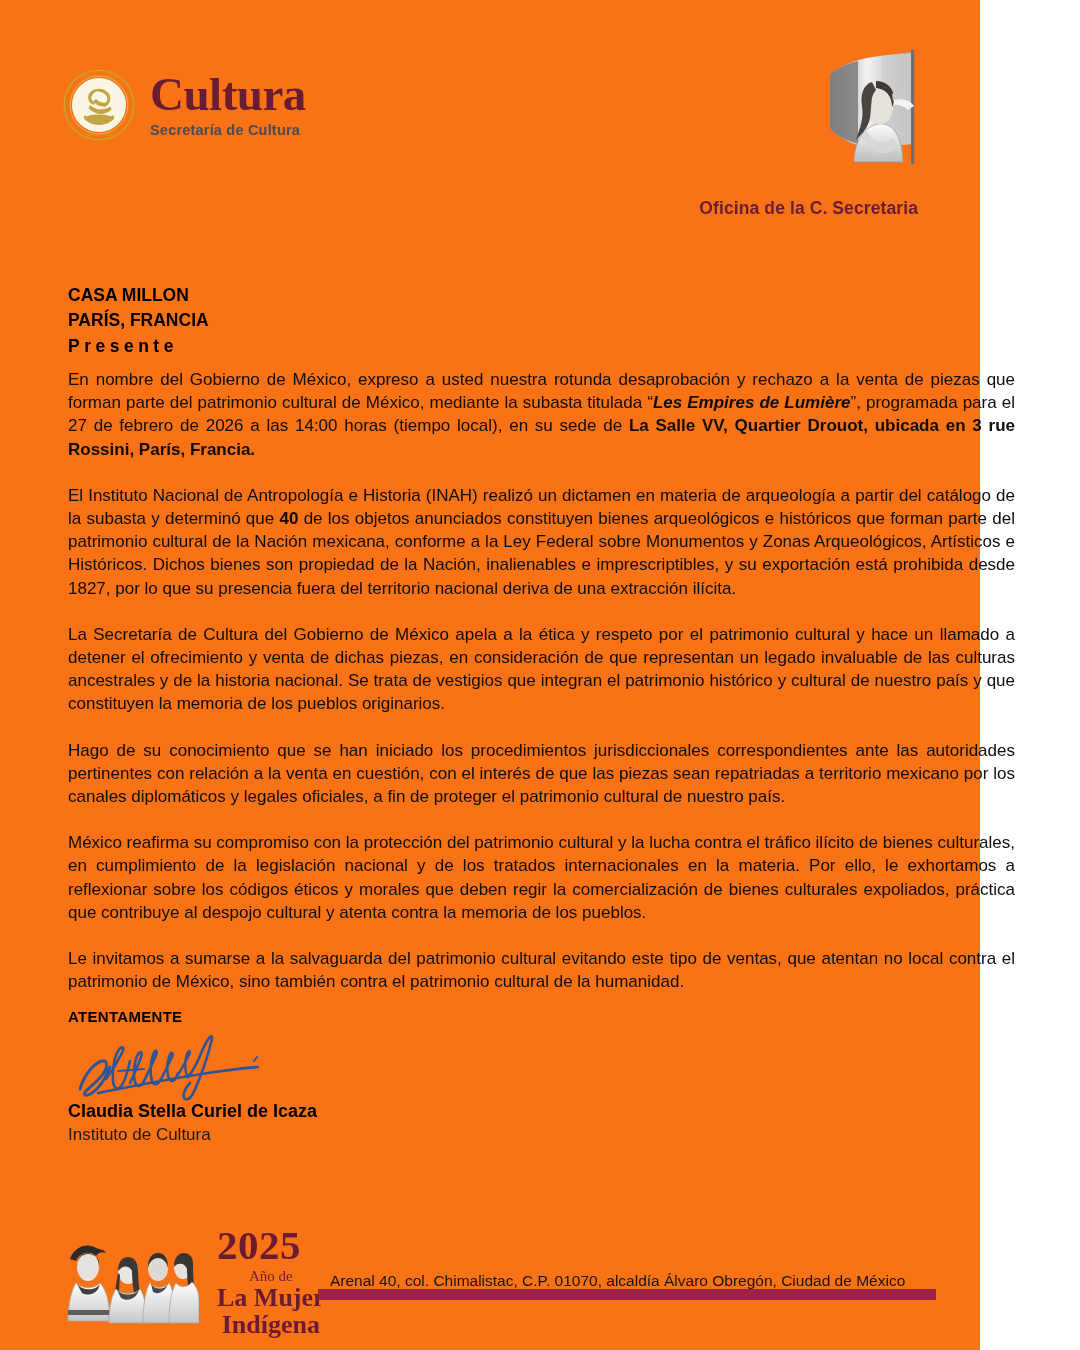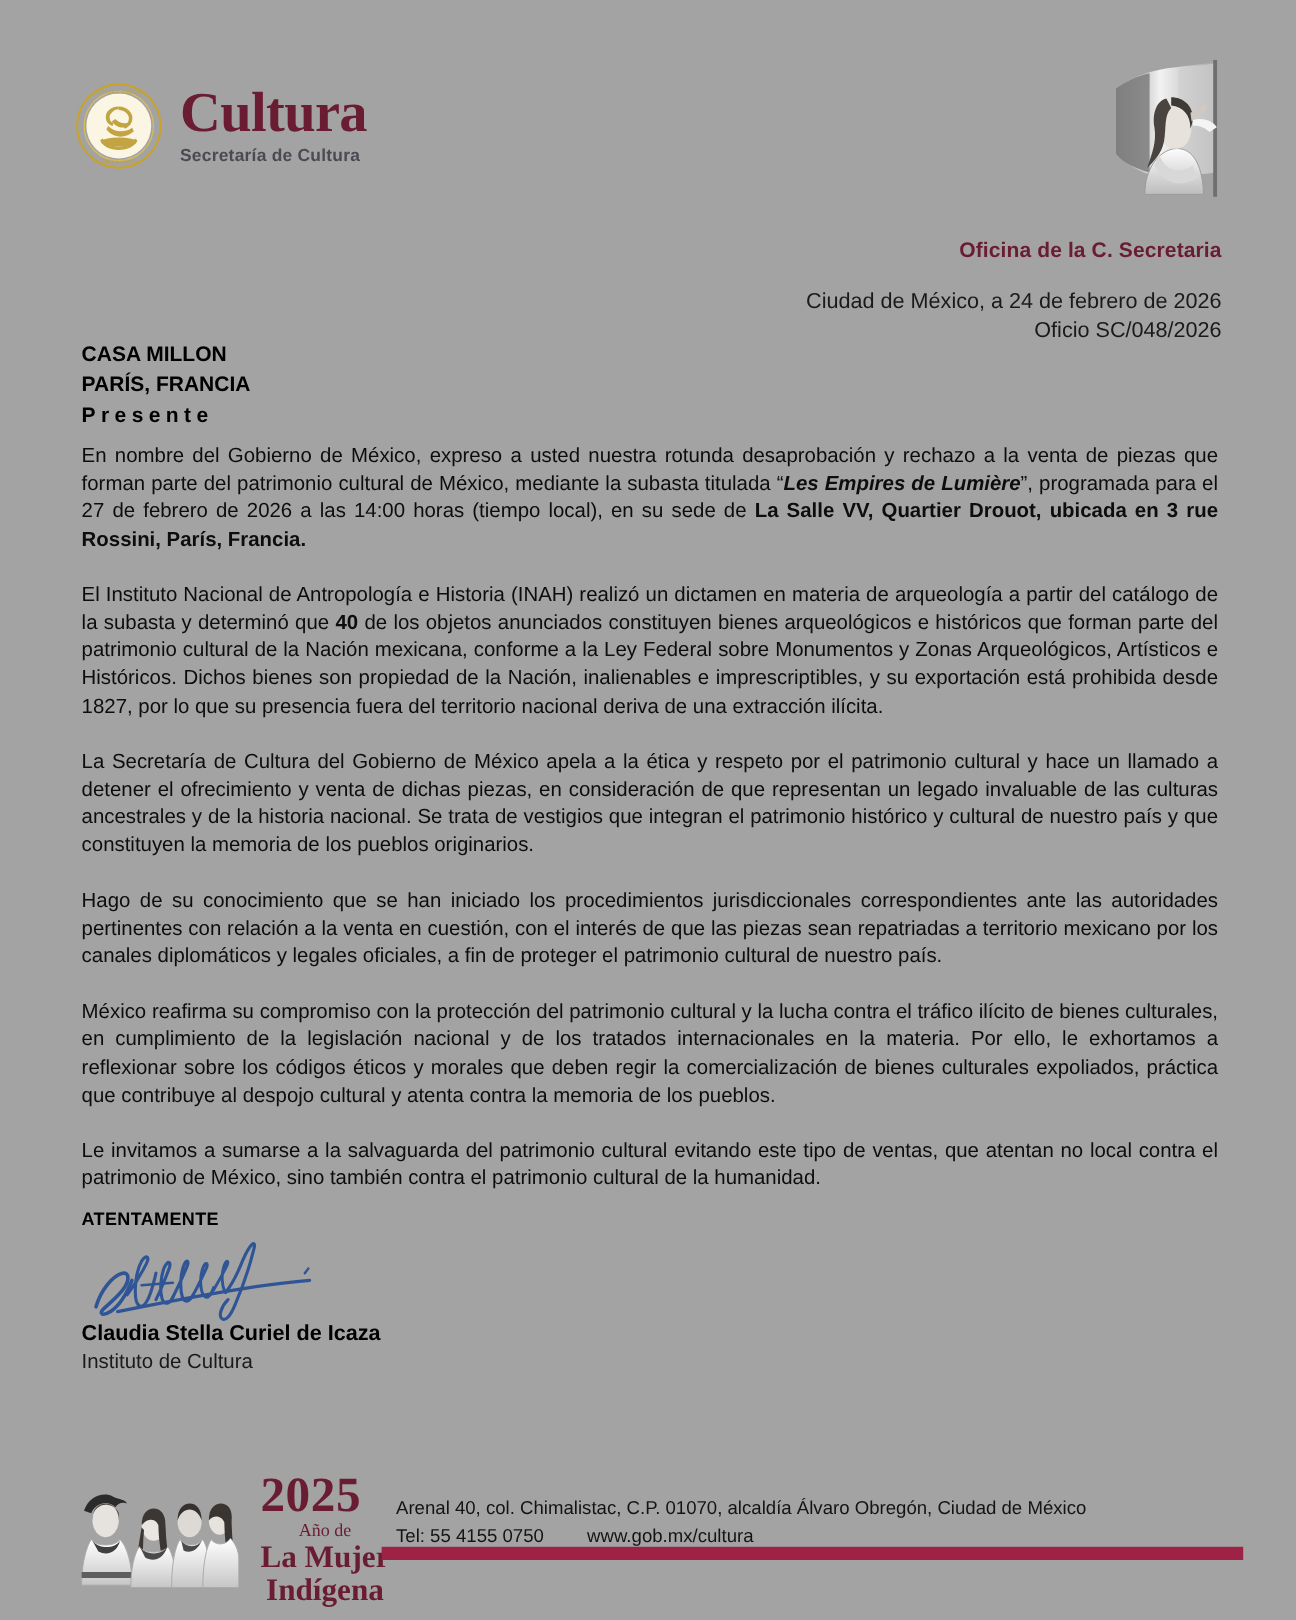--- a/index.html
+++ b/index.html
@@ -11,23 +11,23 @@
     width: 1080px;
     height: 1350px;
     font-family: "Liberation Sans", sans-serif;
     color: #000000;
     position: relative;
     overflow: hidden;
   }
 
   .page {
     position: relative;
-    width: 1080px;
+    width: 980px;
     height: 1350px;
-    background: #a3a3a3;
+    background: #f97316;
   }
 
   
   .header {
     position: absolute;
     top: 0; left: 0; right: 0;
     height: 185px;
   }
 
   .brand {
@@ -271,24 +271,20 @@
       <path d="M58 80 C62 94 74 98 86 90 L90 100 C76 110 60 104 54 90 Z" fill="#d8d8d8"></path>
       <path d="M66 38 C60 40 56 48 57 58 C58 70 64 76 72 76 C80 76 85 68 85 57 C85 46 78 37 70 37 Z" fill="#e8e2dc"></path>
       <path d="M64 34 C56 36 52 46 54 58 C56 70 52 80 48 92 C54 86 60 80 62 70 C64 58 62 48 68 42 Z" fill="#4a4440"></path>
       <path d="M68 33 C78 33 86 40 86 50 C86 54 85 57 84 59 C84 48 78 41 68 40 Z" fill="#3e3a36"></path>
       <path d="M84 46 C88 44 92 42 96 38 L98 42 C94 47 89 51 85 53 Z" fill="#cfc9c3"></path>
       <path d="M86 52 C94 50 102 52 106 58 L100 62 C96 58 90 56 86 57 Z" fill="#f4f4f4"></path>
     </svg>
   </div>
 
   <div class="office-line">Oficina de la C. Secretaria</div>
-  <div class="date-block">
-    <div>Ciudad de México, a 24 de febrero de 2026</div>
-    <div>Oficio SC/048/2026</div>
-  </div>
 
   <div class="addressee">
     <div>CASA MILLON</div>
     <div>PARÍS, FRANCIA</div>
     <div class="presente">Presente</div>
   </div>
 
   <div class="body-copy">
     <p><span>En nombre del Gobierno de México, expreso a usted nuestra rotunda desaprobación y rechazo a la venta de piezas que forman parte del patrimonio cultural de México, mediante la subasta titulada “</span><i>Les Empires de Lumière</i><span>”, programada para el 27 de febrero de 2026 a las 14:00 horas (tiempo local), en su sede de </span><b>La Salle VV, Quartier Drouot, ubicada en 3 rue Rossini, París, Francia.</b></p>
 
@@ -362,22 +358,18 @@
       <div class="year-lockup">
         <span class="yr">2025</span>
         <span class="anode">Año de</span>
         <span class="l1">La Mujer</span>
         <span class="l2">Indígena</span>
       </div>
     </div>
 
     <div class="footer-addr">
       <div>Arenal 40, col. Chimalistac, C.P. 01070, alcaldía Álvaro Obregón, Ciudad de México</div>
-      <div class="tel-row">
-        <span>Tel: 55 4155 0750</span>
-        <span>www.gob.mx/cultura</span>
-      </div>
     </div>
 
     <div class="footer-rule"></div>
   </div>
 
 </div>
 
 </body></html>

